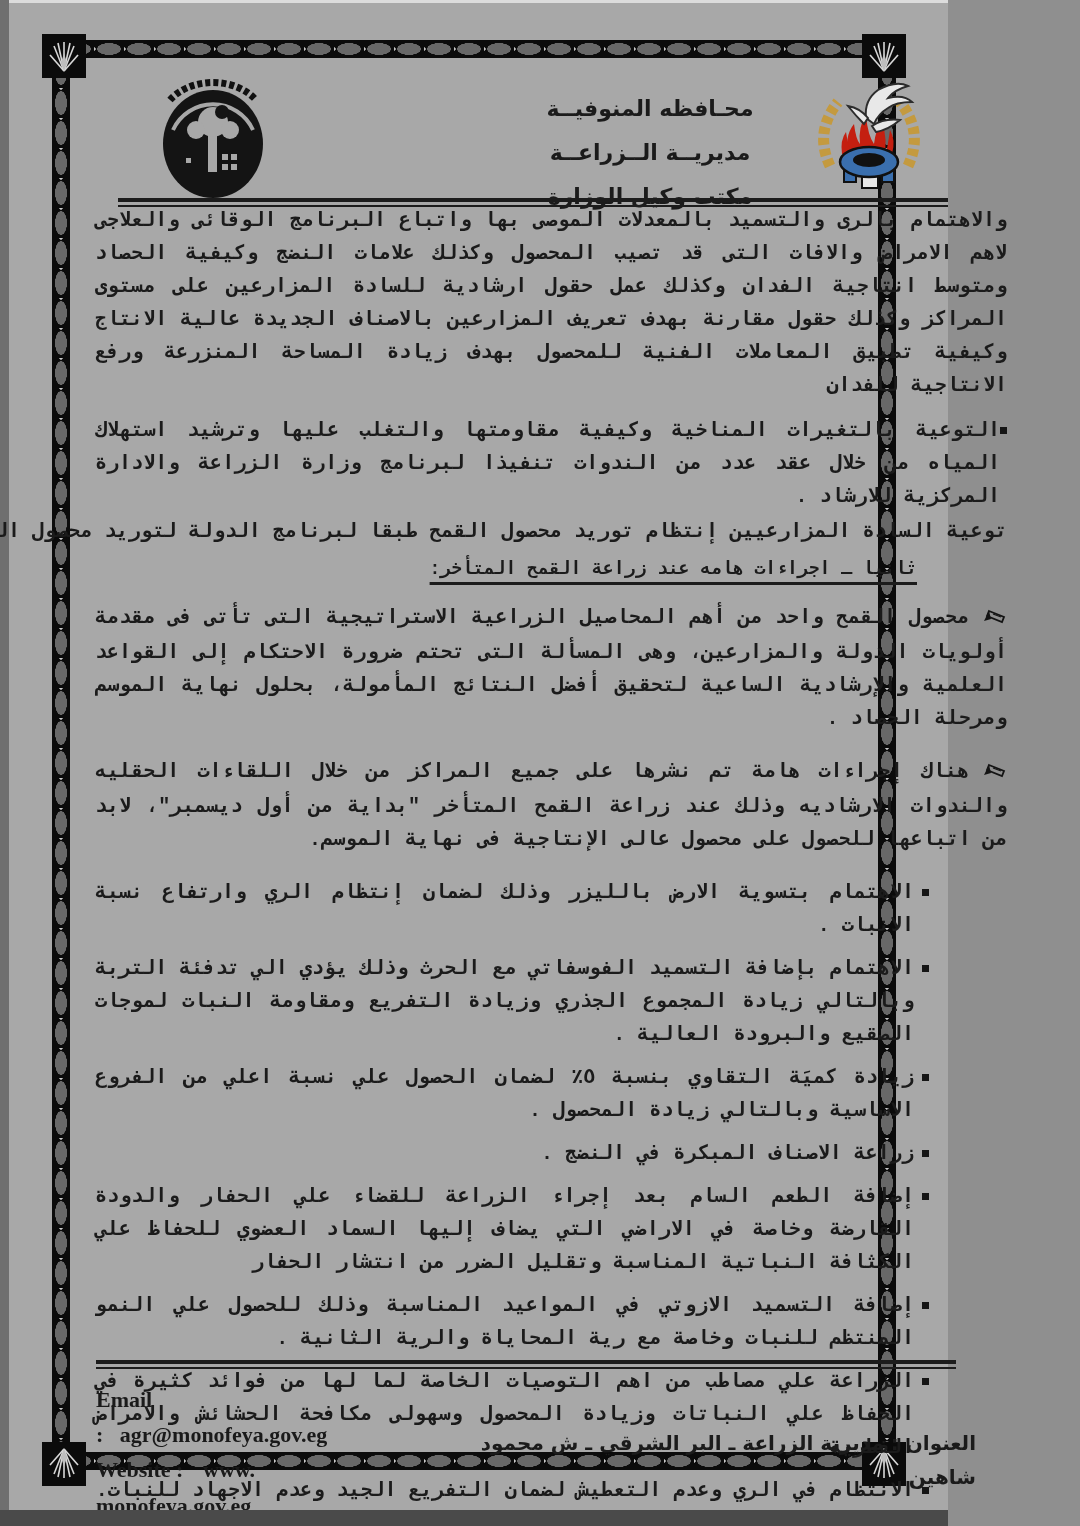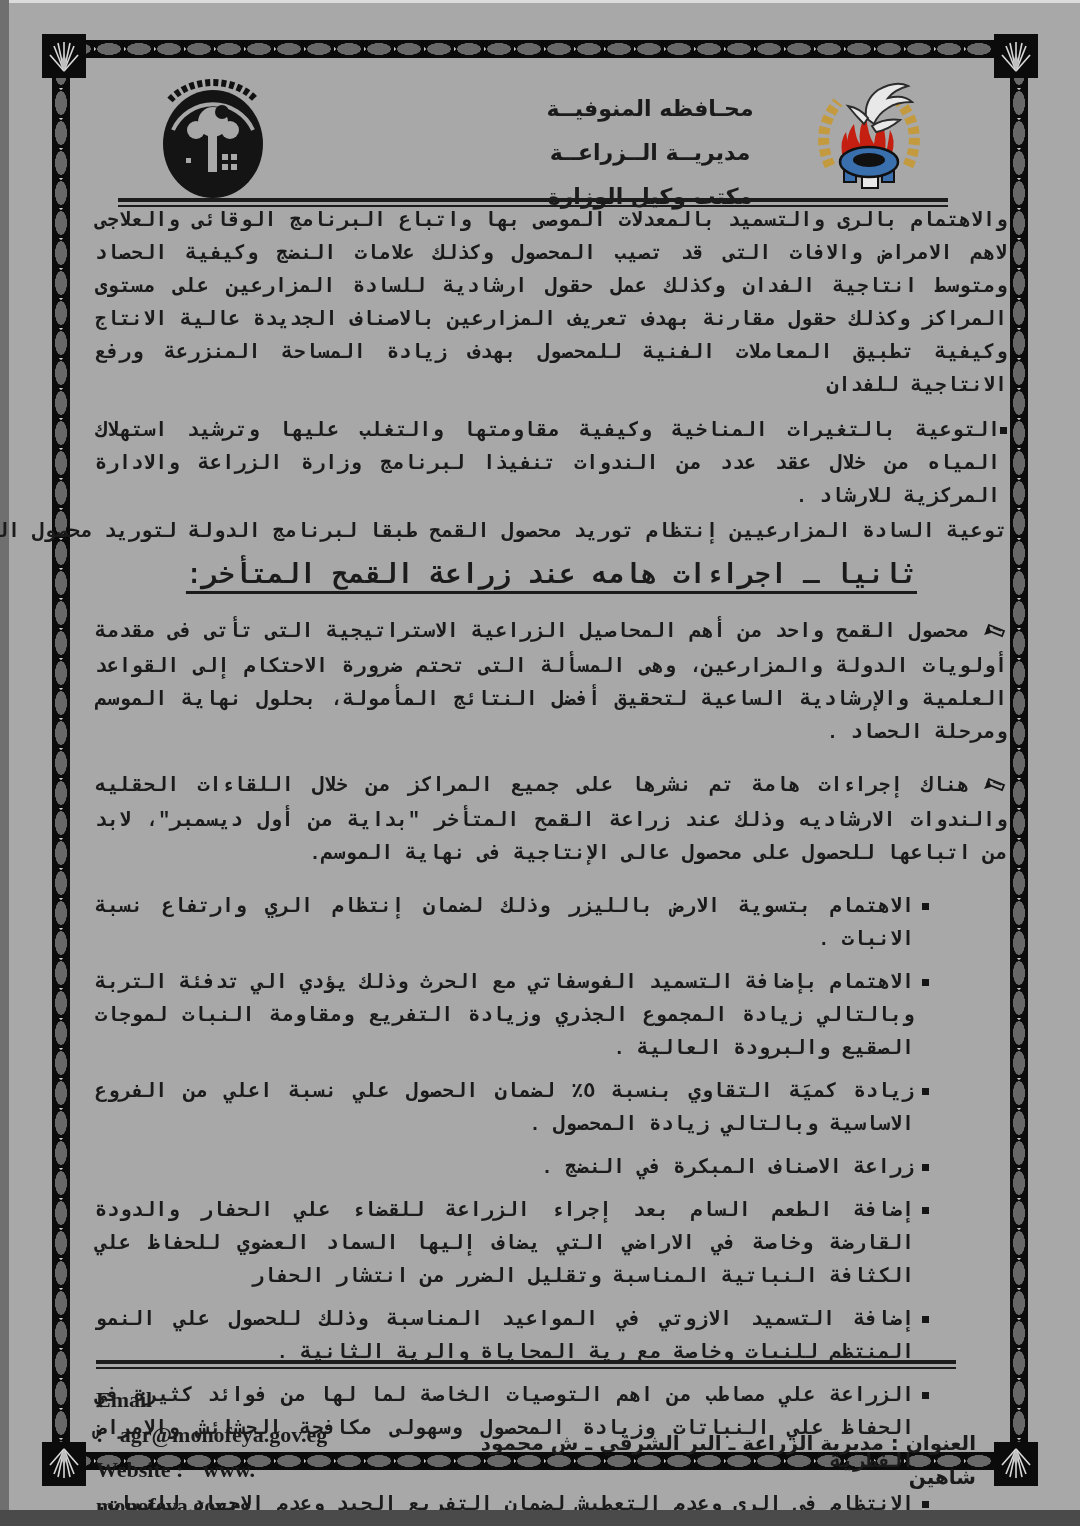--- a/index.html
+++ b/index.html
@@ -1,18 +1,18 @@
 <!DOCTYPE html>
 <html lang="ar"><head>
 <meta charset="utf-8">
 <style>
   html,body{margin:0;padding:0;}
   body{width:1080px;height:1526px;overflow:hidden;background:#8f8f8f;
        font-family:"DejaVu Sans",sans-serif;}
-  .page{position:relative;width:1080px;height:1526px;background:#a8a8a8;color:#1b1b1b;}
+  .page{position:relative;width:948px;height:1526px;background:#a8a8a8;color:#1b1b1b;}
   .edge-top{position:absolute;left:0;top:0;width:100%;height:3px;background:#dcdcdc;}
   .edge-left{position:absolute;left:0;top:0;width:9px;height:100%;background:#6f6f6f;}
   .edge-bottom{position:absolute;left:0;bottom:0;width:100%;height:16px;background:#4a4a4a;}
 
   
   .band{position:absolute;background-color:#0b0b0b;}
   .band-h{height:18px;
     background-image:radial-gradient(ellipse 12px 6px at 15px 9px,#686868 97%,transparent 100%),
                      radial-gradient(circle 2.5px at 0px 9px,#c9c9c9 60%,transparent 70%);
     background-size:30px 18px,30px 18px;background-repeat:repeat-x;}
@@ -40,21 +40,21 @@
   .rule{border-top:4px solid #1c1c1c;border-bottom:2px solid #1c1c1c;height:3px;}
   .header-rule{position:absolute;left:118px;width:830px;top:198px;}
 
   
   .doc{position:absolute;left:95px;top:204px;width:912px;direction:rtl;
        font-weight:bold;font-size:20px;line-height:1.65;text-align:justify;font-family:Liberation Mono, monospace;}
   .para1{margin:0 0 0 0;}
   .aware{display:flex;margin-top:12px;}
   .sq{flex:0 0 auto;width:7px;height:7px;background:#151515;margin-top:13px;}
   .supply-line{margin-top:2px;white-space:nowrap;}
-  .section-heading{margin:8px 90px 16px 0;font-size:27px;line-height:1.5;text-align:right;}
+  .section-heading{margin:8px 90px 16px 0;font-size:18px;line-height:1.5;text-align:right;}
   .section-heading span{text-decoration:underline;text-decoration-thickness:3px;text-underline-offset:8px;}
   .pointer-para{margin-top:18px;}
   .hand-icon{display:inline-block;margin-left:14px;vertical-align:-2px;}
   .bullets{margin-top:18px;margin-left:0;}
   .bullet{display:flex;gap:8px;margin:0 78px 10px 0;}
   .bullet .txt{flex:1 1 auto;}
   .closing-line{margin-top:20px;}
 
   
   .footer-rule{position:absolute;left:96px;width:860px;top:1360px;}

